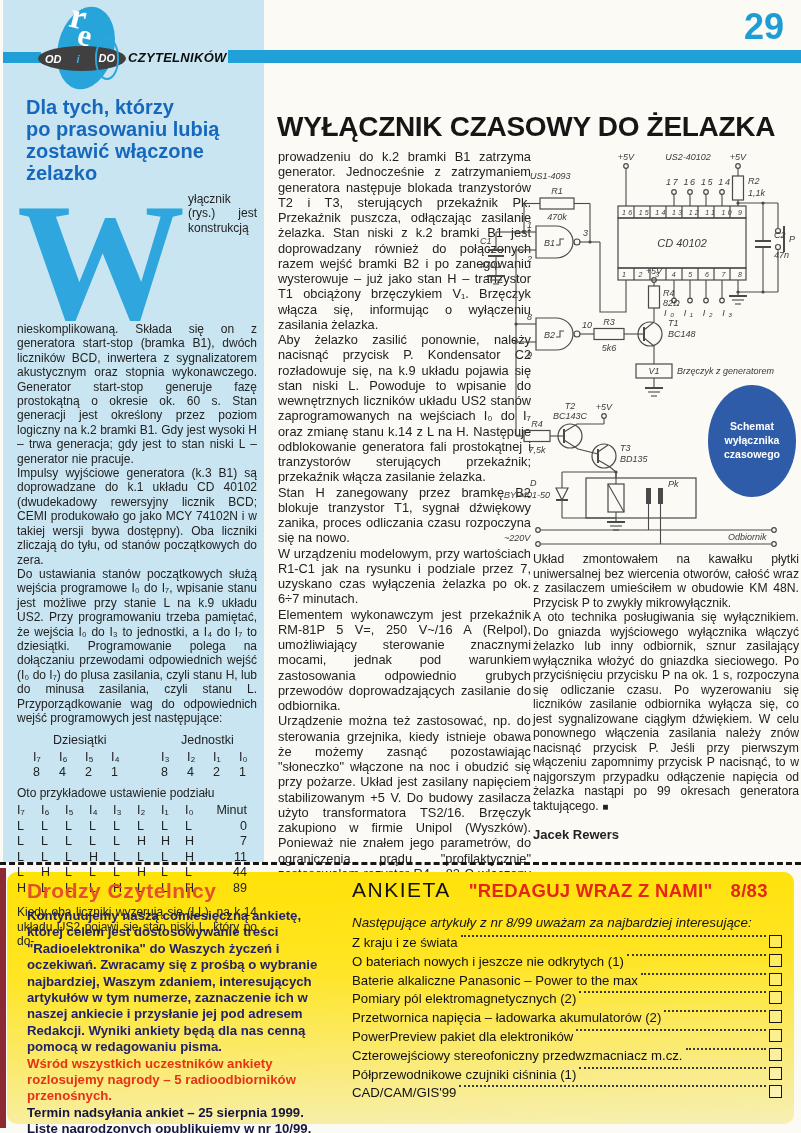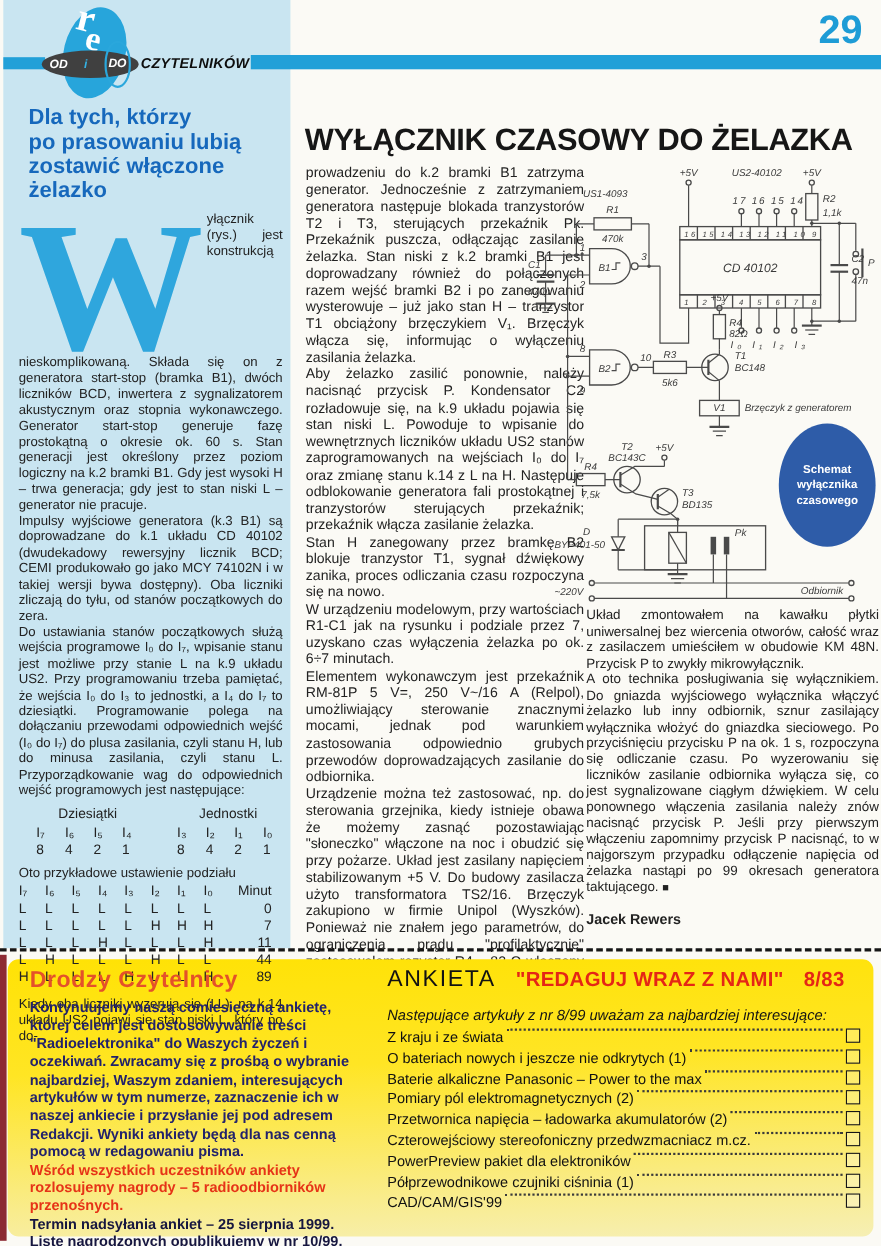--- a/index.html
+++ b/index.html
@@ -552,32 +552,32 @@
         </div>
 
 
         <div class="s-row">
           <span class="s-label">Przetwornica napięcia – ładowarka akumulatorów (2)</span>
           <span class="dots"></span>
           <span class="cbx"></span>
         </div>
 
         <div class="s-row">
+          <span class="s-label">PowerPreview pakiet dla elektroników</span>
+          <span class="dots"></span>
+          <span class="cbx"></span>
+        </div>
+
+        <div class="s-row">
           <span class="s-label">Czterowejściowy stereofoniczny przedwzmacniacz m.cz.</span>
           <span class="dots"></span>
           <span class="cbx"></span>
         </div>
 
         <div class="s-row">
-          <span class="s-label">PowerPreview pakiet dla elektroników</span>
-          <span class="dots"></span>
-          <span class="cbx"></span>
-        </div>
-
-        <div class="s-row">
           <span class="s-label">Półprzewodnikowe czujniki ciśninia (1)</span>
           <span class="dots"></span>
           <span class="cbx"></span>
         </div>
 
         <div class="s-row">
           <span class="s-label">CAD/CAM/GIS'99</span>
           <span class="dots"></span>
           <span class="cbx"></span>
         </div>

